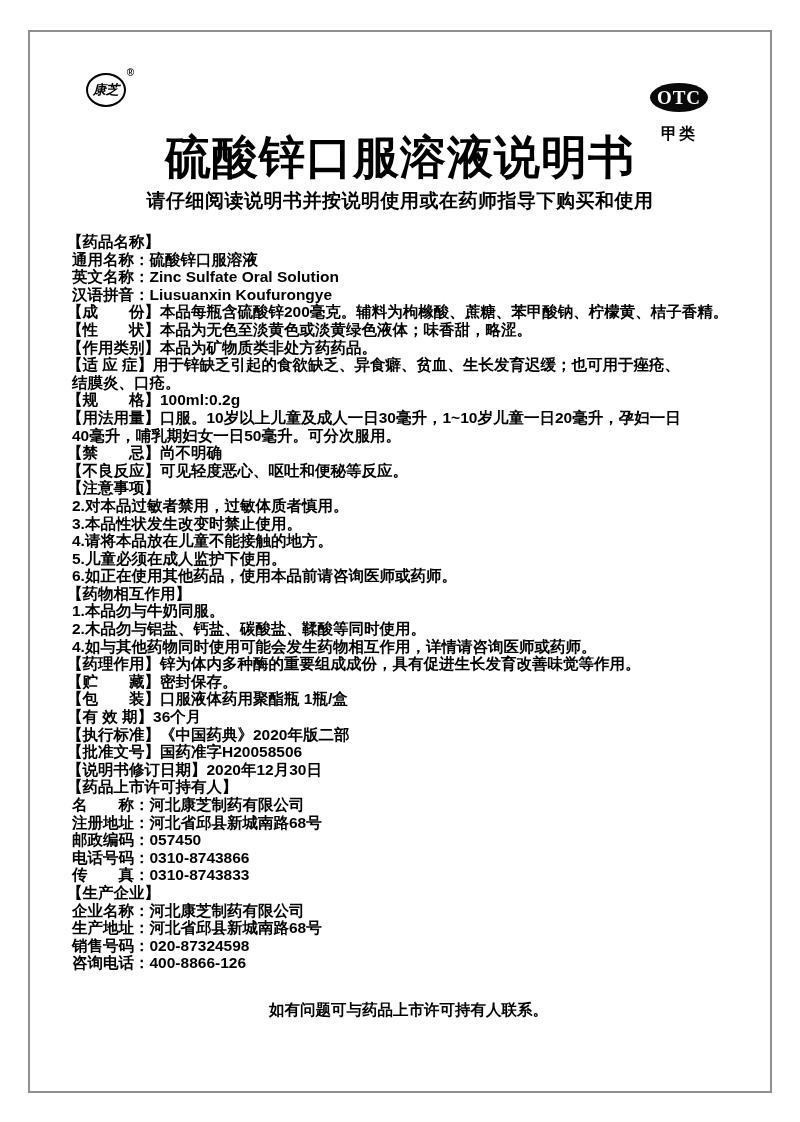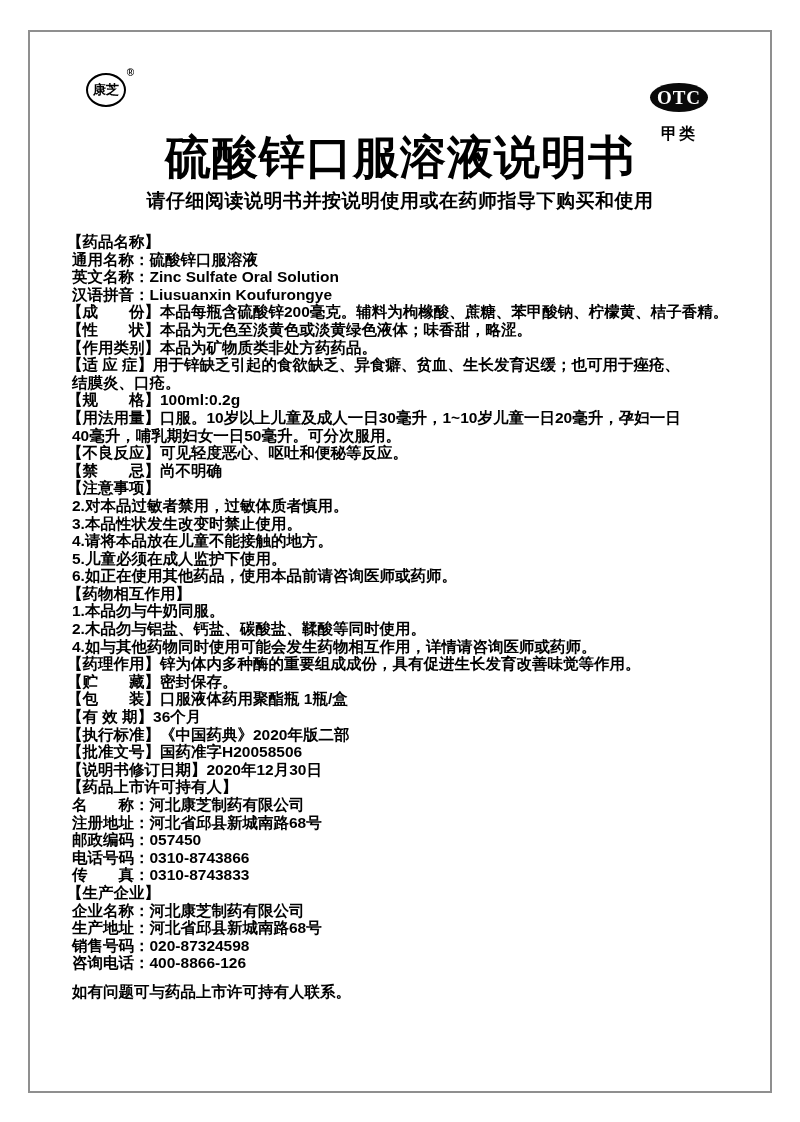--- a/index.html
+++ b/index.html
@@ -31,20 +31,21 @@
     position:absolute;left:56px;top:41px;
     width:44px;height:36px;
   }
   .brand-oval{
     display:flex;align-items:center;justify-content:center;
     width:40px;height:34px;
     border:2px solid var(--ink);
     border-radius:50%;
     box-sizing:border-box;
     font-size:13px;font-weight:bold;
+    font-style:italic;
     letter-spacing:0px;
   }
   .brand .reg{
     position:absolute;right:-4px;top:-6px;
     font-size:10px;font-weight:bold;font-style:normal;
   }
   
   .otc-block{
     position:absolute;left:618px;top:46px;
     width:62px;text-align:center;
@@ -81,23 +82,24 @@
   .leaflet-body{
     position:absolute;left:37px;top:201px;
     width:678px;
     font-size:15.5px;
     line-height:17.6px;
     font-weight:bold;
   }
   .bline{white-space:nowrap;}
   .bline.cont{padding-left:5px;}
   .footer-note{
-    margin-top:11px;
+    margin-top:29px;
     padding-left:5px;
     white-space:nowrap;
+    text-align:center;
   }
 </style>
 </head>
 <body>
 
 <div class="page">
   <div class="frame">
 
     <div class="brand">
       <div class="brand-oval">
@@ -124,22 +126,22 @@
           <div class="bline cont">英文名称：Zinc Sulfate Oral Solution</div>
           <div class="bline cont">汉语拼音：Liusuanxin Koufurongye</div>
           <div class="bline">【成　　份】本品每瓶含硫酸锌200毫克。辅料为枸橼酸、蔗糖、苯甲酸钠、柠檬黄、桔子香精。</div>
           <div class="bline">【性　　状】本品为无色至淡黄色或淡黄绿色液体；味香甜，略涩。</div>
           <div class="bline">【作用类别】本品为矿物质类非处方药药品。</div>
           <div class="bline">【适 应 症】用于锌缺乏引起的食欲缺乏、异食癖、贫血、生长发育迟缓；也可用于痤疮、</div>
           <div class="bline cont">结膜炎、口疮。</div>
           <div class="bline">【规　　格】100ml:0.2g</div>
           <div class="bline">【用法用量】口服。10岁以上儿童及成人一日30毫升，1~10岁儿童一日20毫升，孕妇一日</div>
           <div class="bline cont">40毫升，哺乳期妇女一日50毫升。可分次服用。</div>
+          <div class="bline">【禁　　忌】尚不明确</div>
           <div class="bline">【不良反应】可见轻度恶心、呕吐和便秘等反应。</div>
-          <div class="bline">【禁　　忌】尚不明确</div>
           <div class="bline">【注意事项】</div>
           <div class="bline cont">2.对本品过敏者禁用，过敏体质者慎用。</div>
           <div class="bline cont">3.本品性状发生改变时禁止使用。</div>
           <div class="bline cont">4.请将本品放在儿童不能接触的地方。</div>
           <div class="bline cont">5.儿童必须在成人监护下使用。</div>
           <div class="bline cont">6.如正在使用其他药品，使用本品前请咨询医师或药师。</div>
           <div class="bline">【药物相互作用】</div>
           <div class="bline cont">1.本品勿与牛奶同服。</div>
           <div class="bline cont">2.木品勿与铝盐、钙盐、碳酸盐、鞣酸等同时使用。</div>
           <div class="bline cont">4.如与其他药物同时使用可能会发生药物相互作用，详情请咨询医师或药师。</div>

